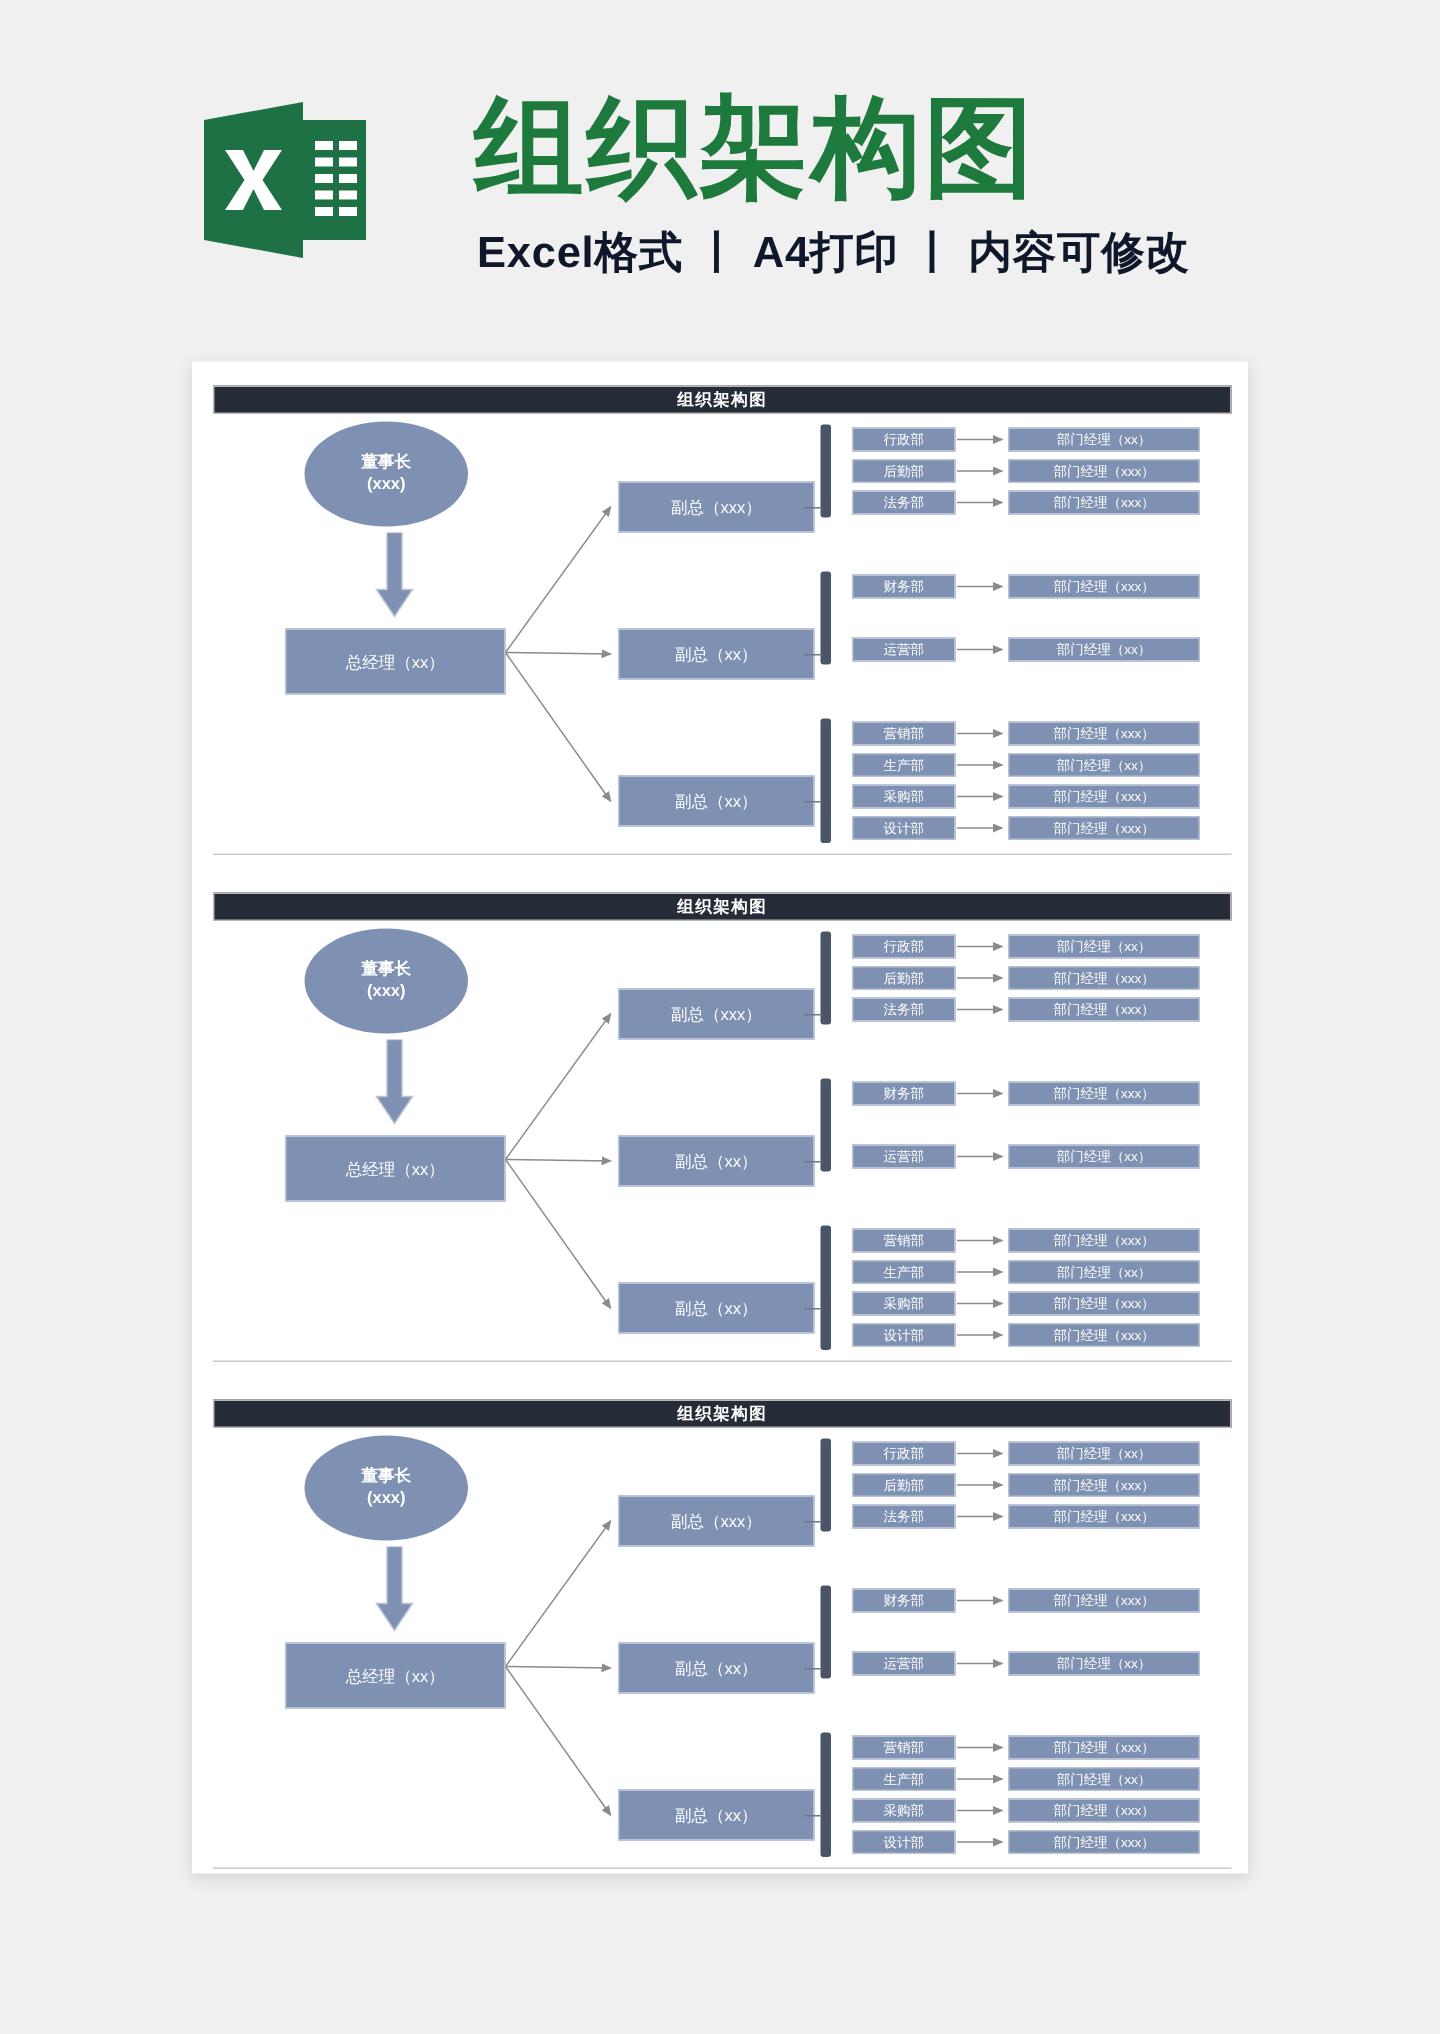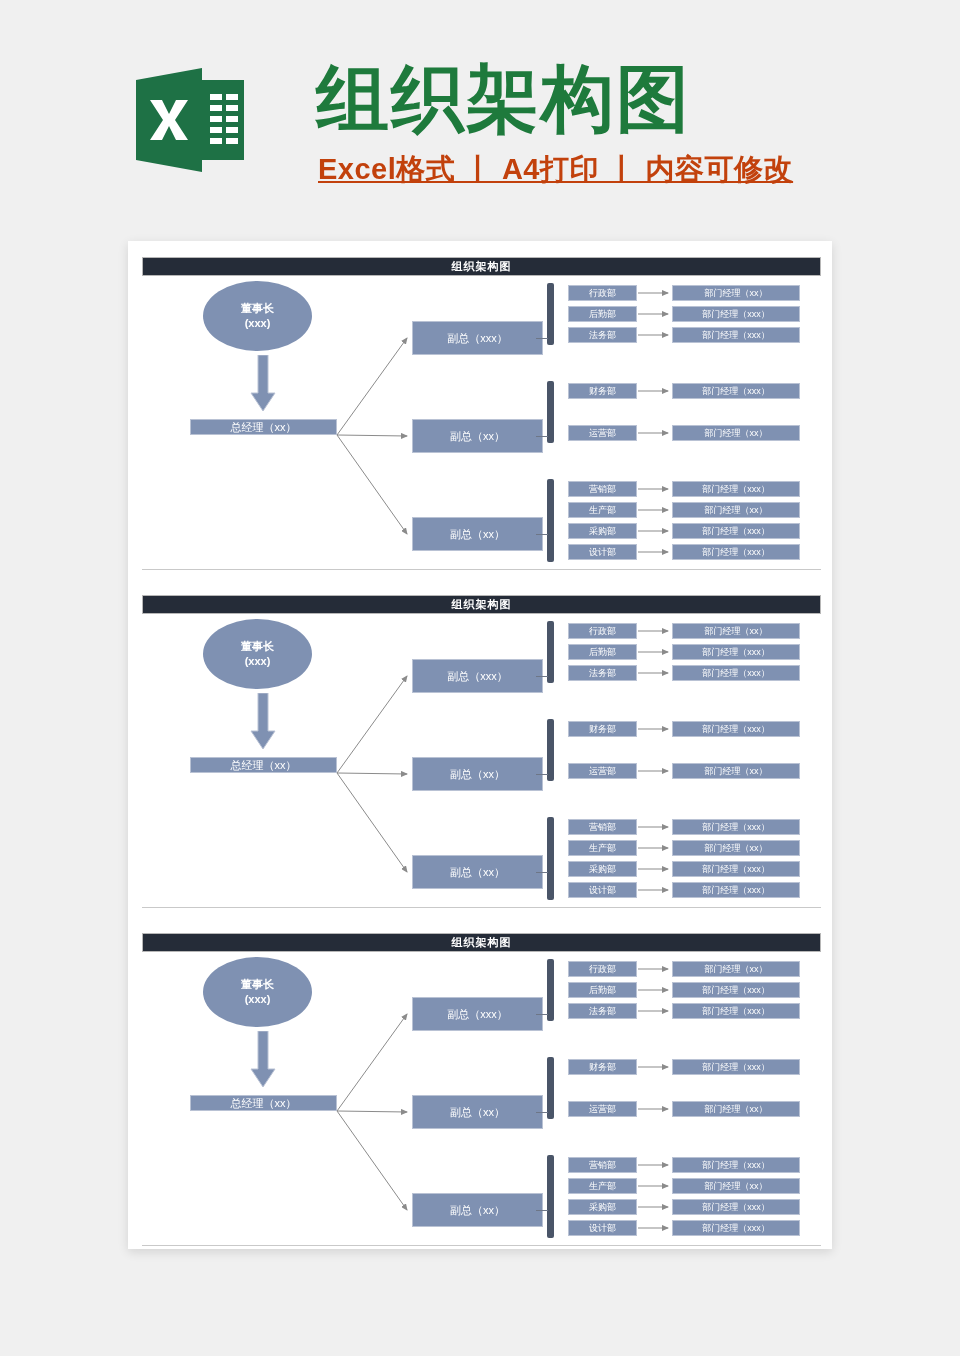--- a/index.html
+++ b/index.html
@@ -17,21 +17,21 @@
   .xlogo svg { display: block; }
 
   .title-main {
     position: absolute; left: 316px; top: 56px;
     font-size: 73px; line-height: 86px; font-weight: bold;
     color: #1e7a3c; letter-spacing: 2px;
   }
   .title-sub {
     position: absolute; left: 318px; top: 150px;
     font-size: 29px; line-height: 38px; font-weight: bold;
-    color: #c2410c; letter-spacing: 0.5px; text-decoration: underline;
+    color: #0f172a; letter-spacing: 0.5px;
   }
 
   
   .paper {
     position: absolute; left: 128px; top: 241px;
     width: 704px; height: 1008px;
     background: #ffffff;
     box-shadow: 0 3px 10px rgba(0,0,0,0.12);
   }
 
@@ -71,21 +71,21 @@
   }
   .chair {
     left: 75px; top: 4px; width: 109px; height: 70px;
     border-radius: 50%;
     background: #7f91b2; border: none;
     flex-direction: column; line-height: 15px;
     font-size: 11px; font-weight: bold;
   }
   .chair span.l2 { font-weight: bold; }
 
-  .gm { left: 62px; top: 142px; width: 147px; height: 16px; font-size: 11px; }
+  .gm { left: 62px; top: 142px; width: 147px; height: 44px; font-size: 11px; }
 
   .vp { width: 131px; height: 34px; font-size: 11px; left: 284px; }
   .vp.v1 { top: 44px; }
   .vp.v2 { top: 142px; }
   .vp.v3 { top: 240px; }
 
   .dept  { left: 440px; width: 69px; height: 16px; font-size: 9px; }
   .mgr   { left: 544px; width: 128px; height: 16px; font-size: 9px; }
 
   

